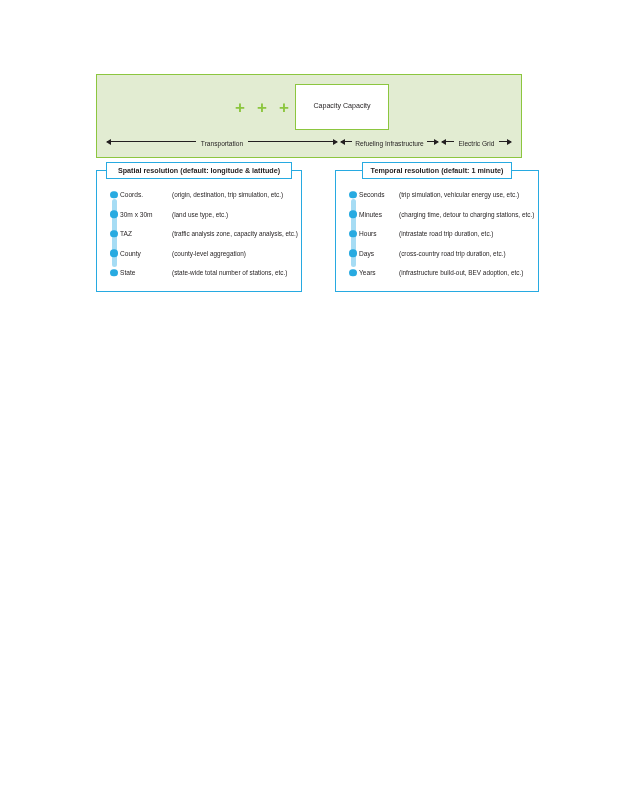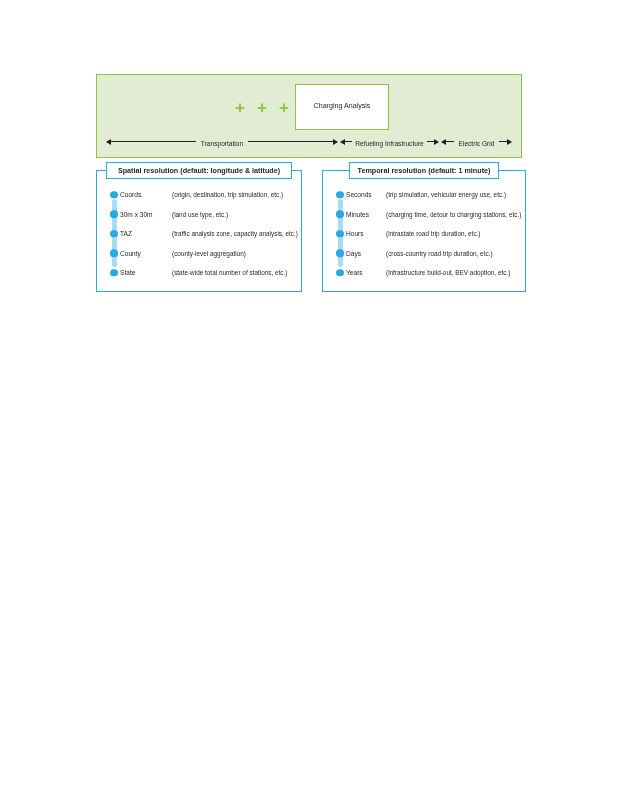--- a/index.html
+++ b/index.html
@@ -133,21 +133,21 @@
     border: 1.5px solid #27aae1;
   }
   #spatial-panel {
     left: 96px;
     top: 170px;
     width: 206px;
     height: 122px;
     text-decoration: underline;
   }
   #temporal-panel {
-    left: 322px;
+    left: 335px;
     top: 170px;
     width: 204px;
     height: 122px;
   }
 
   .panel-title {
     position: absolute;
     top: -9px;
     box-sizing: border-box;
     background: #ffffff;
@@ -224,21 +224,21 @@
 </head>
 <body>
 
 <div class="framework-band">
 
   <div class="boxes-row">
     <div class="plus-sign">+</div>
     <div class="plus-sign">+</div>
     <div class="plus-sign">+</div>
     <div class="stage-box">
-      <span>Charging Analysis</span>
+      <span>Capacity Capacity</span>
     </div>
   </div>
 
   <div class="spans-row">
     <div class="span-item transportation">
       <div class="span-line"></div>
       <div class="span-label">Transportation</div>
     </div>
     <div class="span-item refueling">
       <div class="span-line"></div>

